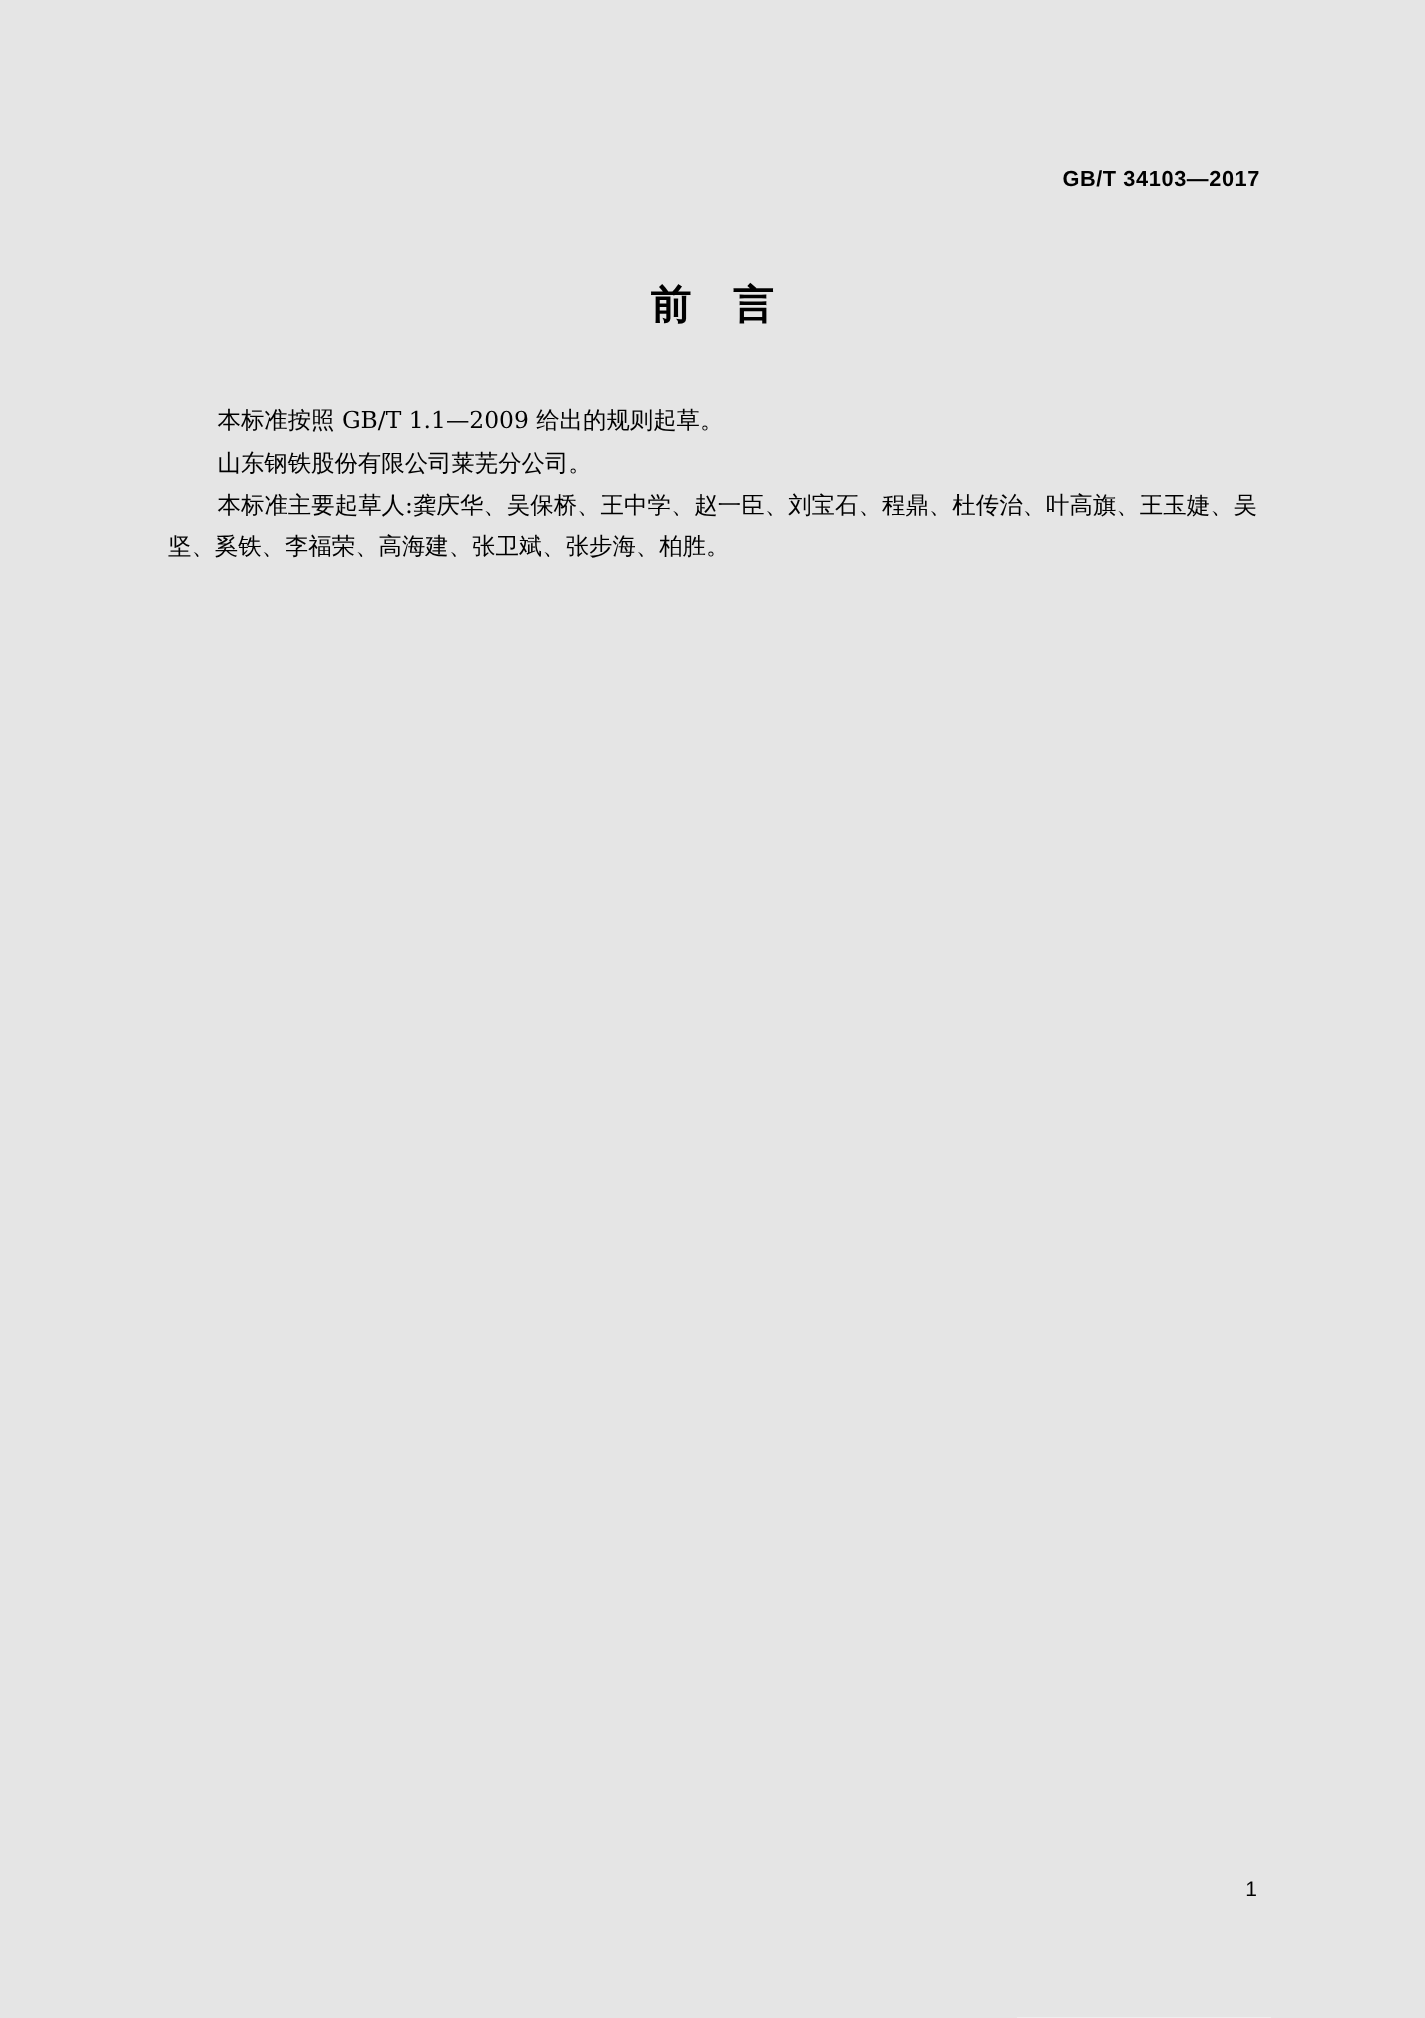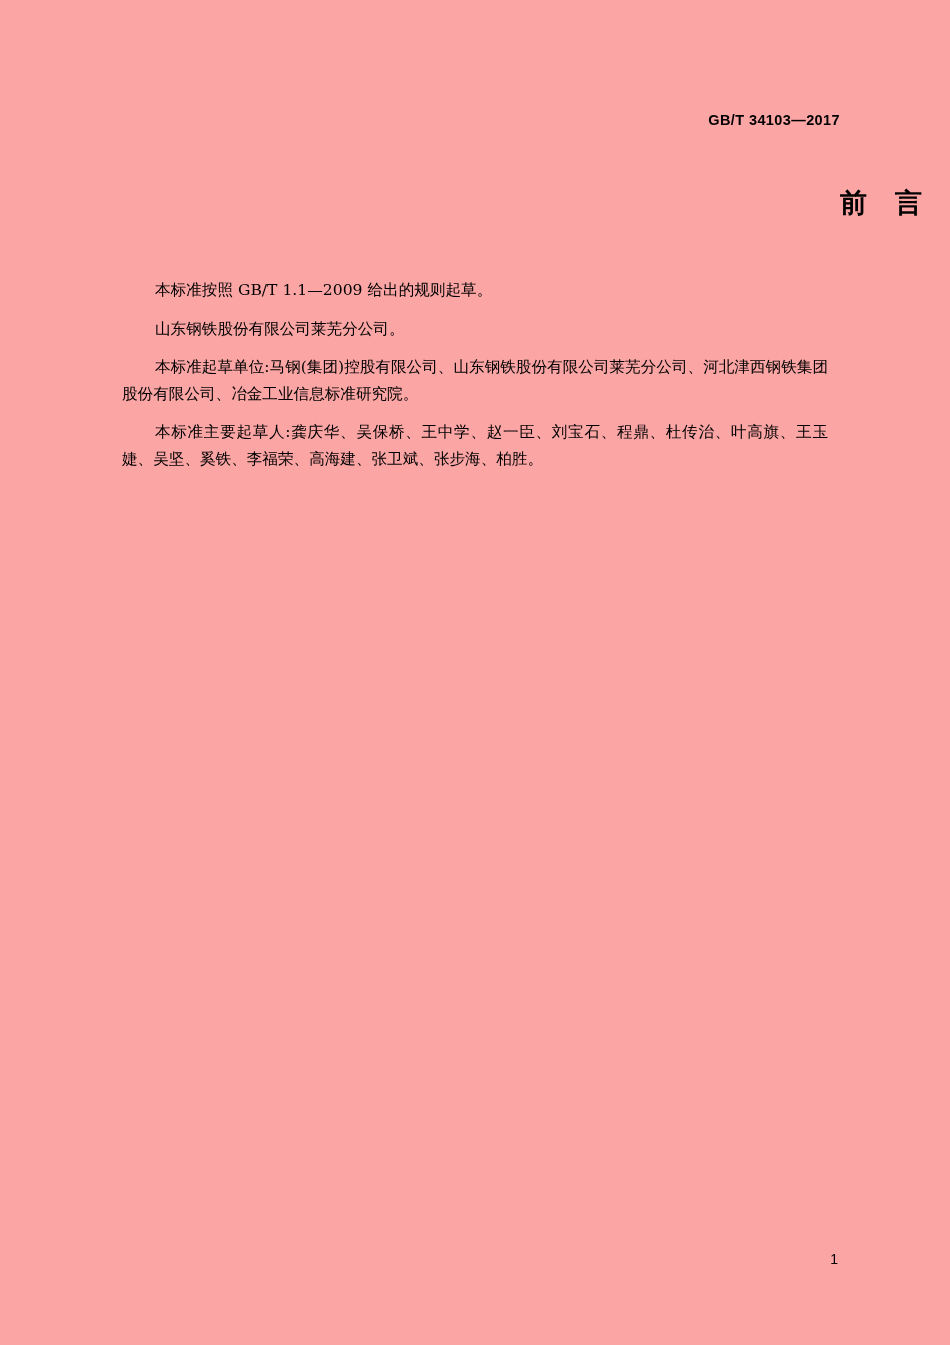--- a/index.html
+++ b/index.html
@@ -14,55 +14,55 @@
     font-family: "Liberation Serif", "DejaVu Serif", serif;
     color: #000000;
     overflow: hidden;
   }
   .page {
     position: absolute;
     left: 0;
     top: 0;
     width: 950px;
     height: 1345px;
-    background: #fca5a5;
+    background: #e5e5e5;
   }
   .std-number {
     position: absolute;
     right: 110px;
     top: 112px;
     font-family: "Liberation Sans", "DejaVu Sans", sans-serif;
     font-size: 14.5px;
     font-weight: bold;
     letter-spacing: 0.4px;
     white-space: nowrap;
   }
   .doc-title {
     position: absolute;
     left: 0;
     top: 185px;
     width: 950px;
-    text-align: right;
+    text-align: center;
     font-family: "DejaVu Sans", "Liberation Sans", sans-serif;
     font-size: 27px;
     font-weight: bold;
     letter-spacing: 28px;
     text-indent: 28px;
   }
   .body-block {
     position: absolute;
     left: 110px;
     top: 265px;
     width: 730px;
     font-size: 16.5px;
     line-height: 26.5px;
     text-align: justify;
   }
   .para {
-    margin: 12px;
+    margin: 2px;
     text-indent: 33px;
     font-family: "DejaVu Serif", "Liberation Serif", serif;
     font-size: 15.6px;
     line-height: 26.6px;
   }
   .page-number {
     position: absolute;
     right: 112px;
     bottom: 78px;
     font-family: "Liberation Sans", "DejaVu Sans", sans-serif;
@@ -74,19 +74,18 @@
 
 <div class="page">
 
   <div class="std-number">GB/T 34103—2017</div>
 
   <div class="doc-title">前言</div>
 
   <div class="body-block">
     <p class="para">本标准按照 GB/T 1.1—2009 给出的规则起草。</p>
     <p class="para">山东钢铁股份有限公司莱芜分公司。</p>
-    <p class="para">本标准起草单位:马钢(集团)控股有限公司、山东钢铁股份有限公司莱芜分公司、河北津西钢铁集团股份有限公司、冶金工业信息标准研究院。</p>
     <p class="para">本标准主要起草人:龚庆华、吴保桥、王中学、赵一臣、刘宝石、程鼎、杜传治、叶高旗、王玉婕、吴坚、奚铁、李福荣、高海建、张卫斌、张步海、柏胜。</p>
   </div>
 
   <div class="page-number">1</div>
 
 </div>
 
 </body></html>

